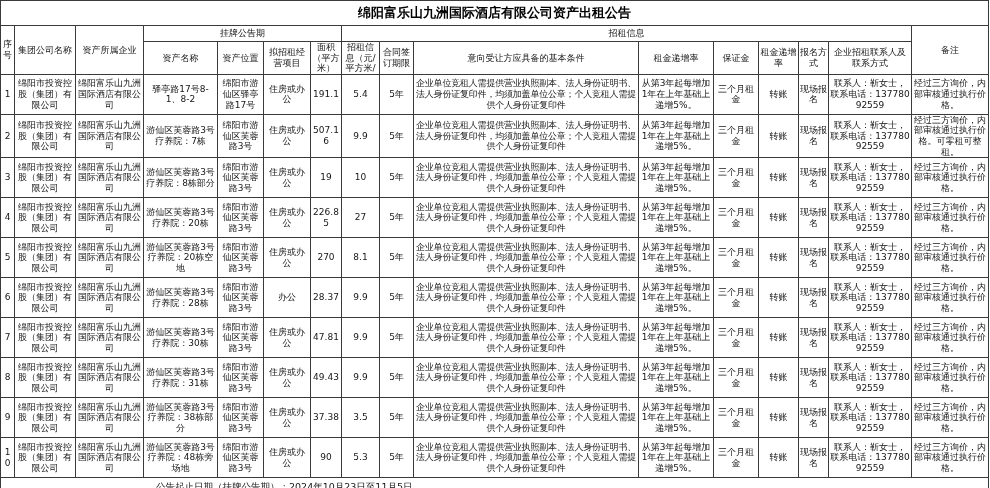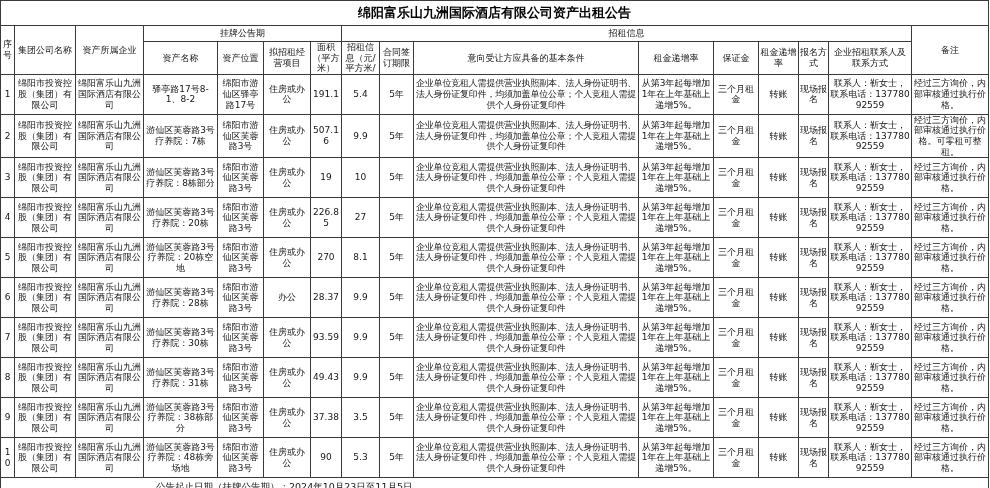--- a/index.html
+++ b/index.html
@@ -205,21 +205,21 @@
         <td>联系人：靳女士，联系电话：13778092559</td>
         <td>经过三方询价，内部审核通过执行价格。</td>
       </tr>
       <tr>
         <td>7</td>
         <td>绵阳市投资控股（集团）有限公司</td>
         <td>绵阳富乐山九洲国际酒店有限公司</td>
         <td>游仙区芙蓉路3号疗养院：30栋</td>
         <td>绵阳市游仙区芙蓉路3号</td>
         <td>住房或办公</td>
-        <td>93.59</td>
+        <td>47.81</td>
         <td>9.9</td>
         <td>5年</td>
         <td class="cond">企业单位竞租人需提供营业执照副本、法人身份证明书、法人身份证复印件，均须加盖单位公章；个人竞租人需提供个人身份证复印件</td>
         <td>从第3年起每增加1年在上年基础上递增5%。</td>
         <td>三个月租金</td>
         <td>转账</td>
         <td>现场报名</td>
         <td>联系人：靳女士，联系电话：13778092559</td>
         <td>经过三方询价，内部审核通过执行价格。</td>
       </tr>

